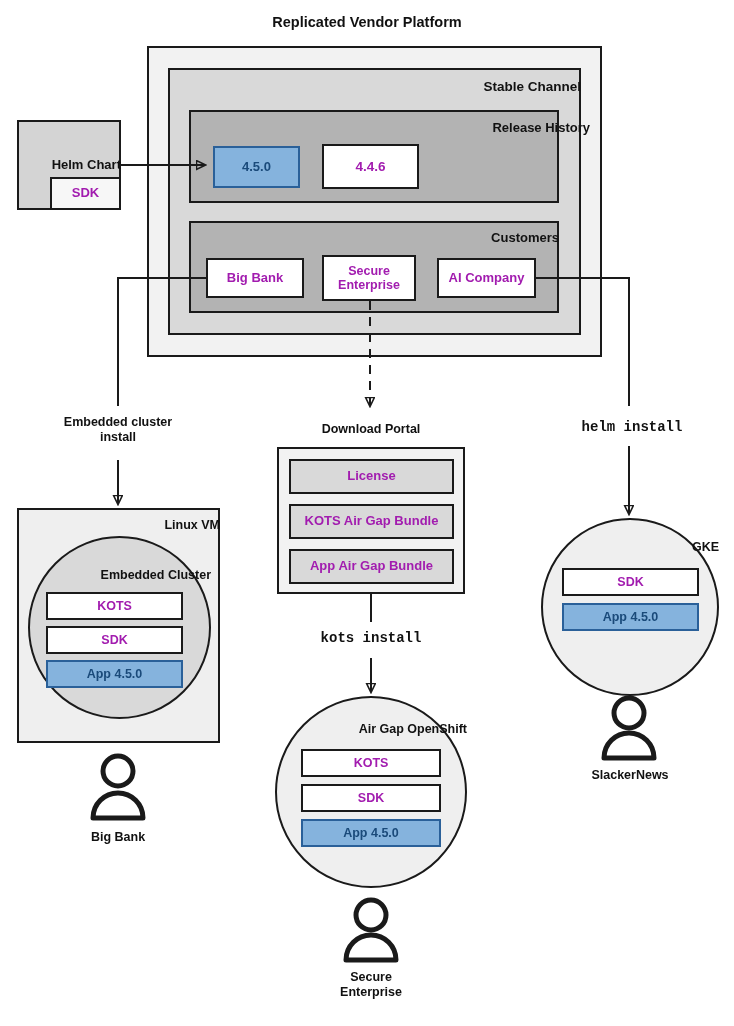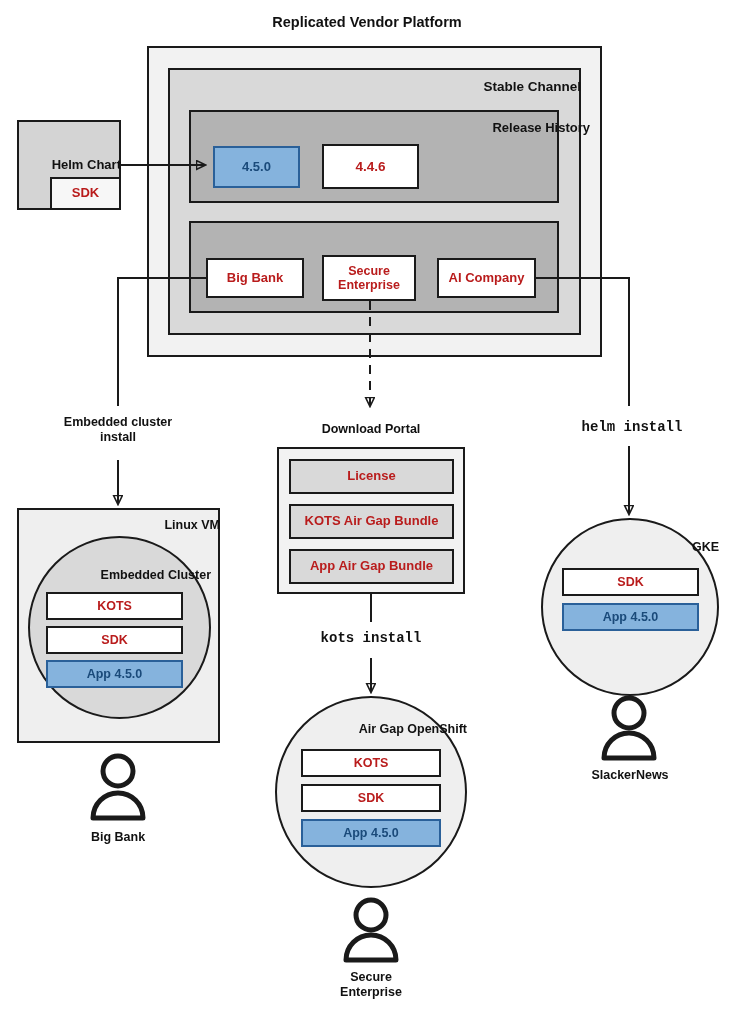--- a/index.html
+++ b/index.html
@@ -29,21 +29,21 @@
     white-space: pre-line;
   }
   .box {
     position: absolute;
     box-sizing: border-box;
     border: 2px solid #1a1a1a;
     display: flex;
     align-items: center;
     justify-content: center;
     font-weight: bold;
-    color: #b91c1c;
+    color: #a21caf;
     text-align: center;
     line-height: 1.15;
   }
   .title-in-box {
     position: absolute;
     left: 0;
     right: 0;
     text-align: right;
     font-weight: bold;
     color: #111111;
@@ -86,20 +86,21 @@
 
   <div class="box" style="left:213px; top:146px; width:87px; height:42px; background:#85b3dd; border-color:#2a6099; border-width:2.5px; color:#1a4a7a; font-size:13px;">
       <span>4.5.0</span>
     </div>
 
   <div class="box" style="left:322px; top:144px; width:97px; height:45px; background:#ffffff; border-width:2.5px; font-size:13.5px;">
       <span>4.4.6</span>
     </div>
 
   <div class="box" style="left:189px; top:221px; width:370px; height:92px; background:#b3b3b3; border-width:2.5px;"></div>
+  <div class="title-in-box" style="left:189px; top:230px; width:370px; font-size:13px;">Customers</div>
 
   <div class="box" style="left:206px; top:258px; width:98px; height:40px; background:#ffffff; border-width:2.5px; font-size:13px;">
       <span>Big Bank</span>
     </div>
 
   <div class="box" style="left:322px; top:255px; width:94px; height:46px; background:#ffffff; border-width:2.5px; font-size:12.5px;">
       <span style="white-space:pre-line;">Secure
 Enterprise</span>
     </div>
 

